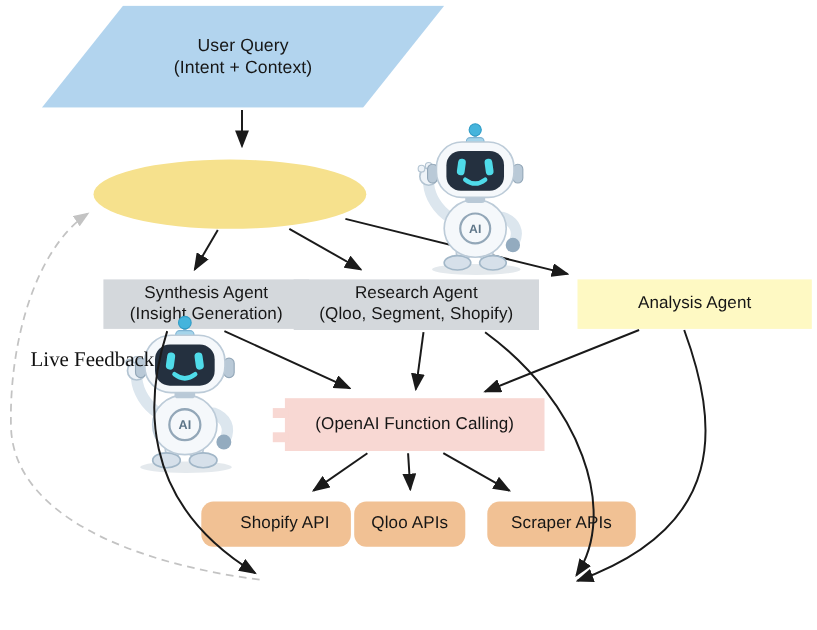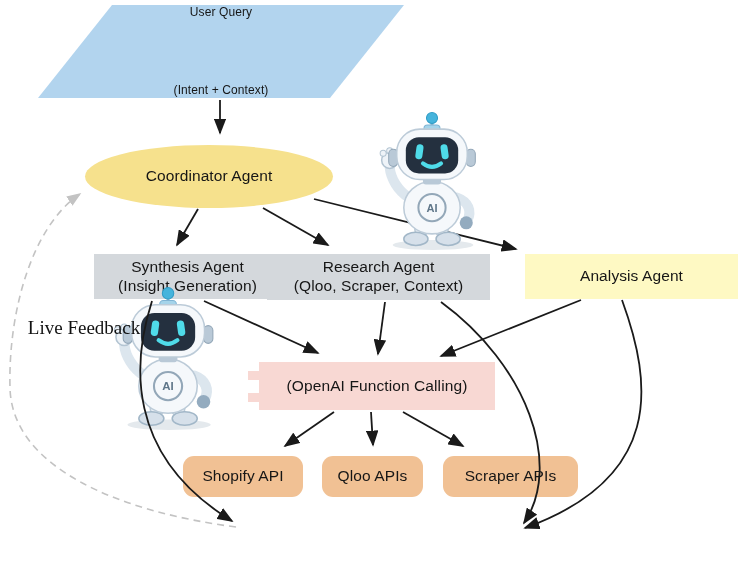--- a/index.html
+++ b/index.html
@@ -8,29 +8,29 @@
     font-family:"Liberation Sans","DejaVu Sans",sans-serif;overflow:hidden;
   }
   .node{
     position:absolute;display:flex;flex-direction:column;justify-content:center;
     align-items:center;text-align:center;color:#161616;font-size:15.5px;
     font-weight:500;line-height:1.22;letter-spacing:.1px;
   }
   .node .t1,.node .t2{white-space:nowrap;}
   #user-query{left:38px;top:5px;width:366px;height:93px;
     -webkit-clip-path:polygon(74px 0,366px 0,292px 93px,0 93px);
-    clip-path:polygon(74px 0,366px 0,292px 93px,0 93px);font-size:12px;justify-content:space-between;}
+    clip-path:polygon(74px 0,366px 0,292px 93px,0 93px);font-size:16px;}
   #coordinator{left:85px;top:145px;width:248px;height:63px;border-radius:50%;}
   #synthesis{left:58px;top:254px;width:187px;height:45px;}
   #research{left:267px;top:254px;width:223px;height:46px;text-align:center;}
   #analysis{left:525px;top:254px;width:213px;height:45px;}
   #tool-registry{left:259px;top:362px;width:236px;height:48px;}
   .tab-l{position:absolute;left:-11px;width:14px;height:9px;}
   .tab-l.t-a{top:9px;} .tab-l.t-b{top:31px;}
-  #shopify{left:183px;top:456px;width:120px;height:41px;border-radius:11px;}
+  #shopify{left:183px;top:456px;width:120px;height:41px;border-radius:11px;padding-left:16px;}
   #qloo{left:322px;top:456px;width:101px;height:41px;border-radius:11px;}
   #scraper{left:443px;top:456px;width:135px;height:41px;border-radius:11px;}
   #notes{left:247px;top:517px;width:266px;height:50px;border-radius:3px;}
   #notes .folder-tab{position:absolute;top:-12px;left:225px;width:40px;height:16px;
     border-radius:8px 8px 0 0;}
   #live-feedback{
     position:absolute;left:4px;top:317px;width:160px;text-align:center;
     font-family:"Liberation Serif","DejaVu Serif",serif;font-size:19px;color:#111;
     z-index:5;
   }
@@ -77,31 +77,30 @@
       </g>
     </defs>
   </svg>
 
   <div class="node zbox" id="user-query" style="background-color: rgb(178, 212, 238);">
     <span class="t1">User Query</span>
     <span class="t2">(Intent + Context)</span>
   </div>
 
   <div class="node zbox" id="coordinator" style="background-color: rgb(246, 225, 141);">
-    <span class="t1">Coordinator Agent</span>
   </div>
 
   <div class="node zbox" id="synthesis" style="background-color: rgb(212, 216, 220); margin-left: 36px;">
     <span class="t1">Synthesis Agent</span>
     <span class="t2">(Insight Generation)</span>
   </div>
 
   <div class="node zbox" id="research" style="background-color: rgb(212, 216, 220);">
     <span class="t1">Research Agent</span>
-    <span class="t2">(Qloo, Scraper, Context)</span>
+    <span class="t2">(Qloo, Segment, Shopify)</span>
   </div>
 
   <div class="node zbox" id="analysis" style="background-color: #fef9c3;">
     <span class="t1">Analysis Agent</span>
   </div>
 
   <div class="node zbox" id="tool-registry" style="background-color: rgb(248, 216, 211);">
     <div class="tab-l t-a" style="background-color: rgb(248, 216, 211);"></div>
     <div class="tab-l t-b" style="background-color: rgb(248, 216, 211);"></div>
     <span class="t2">(OpenAI Function Calling)</span>

